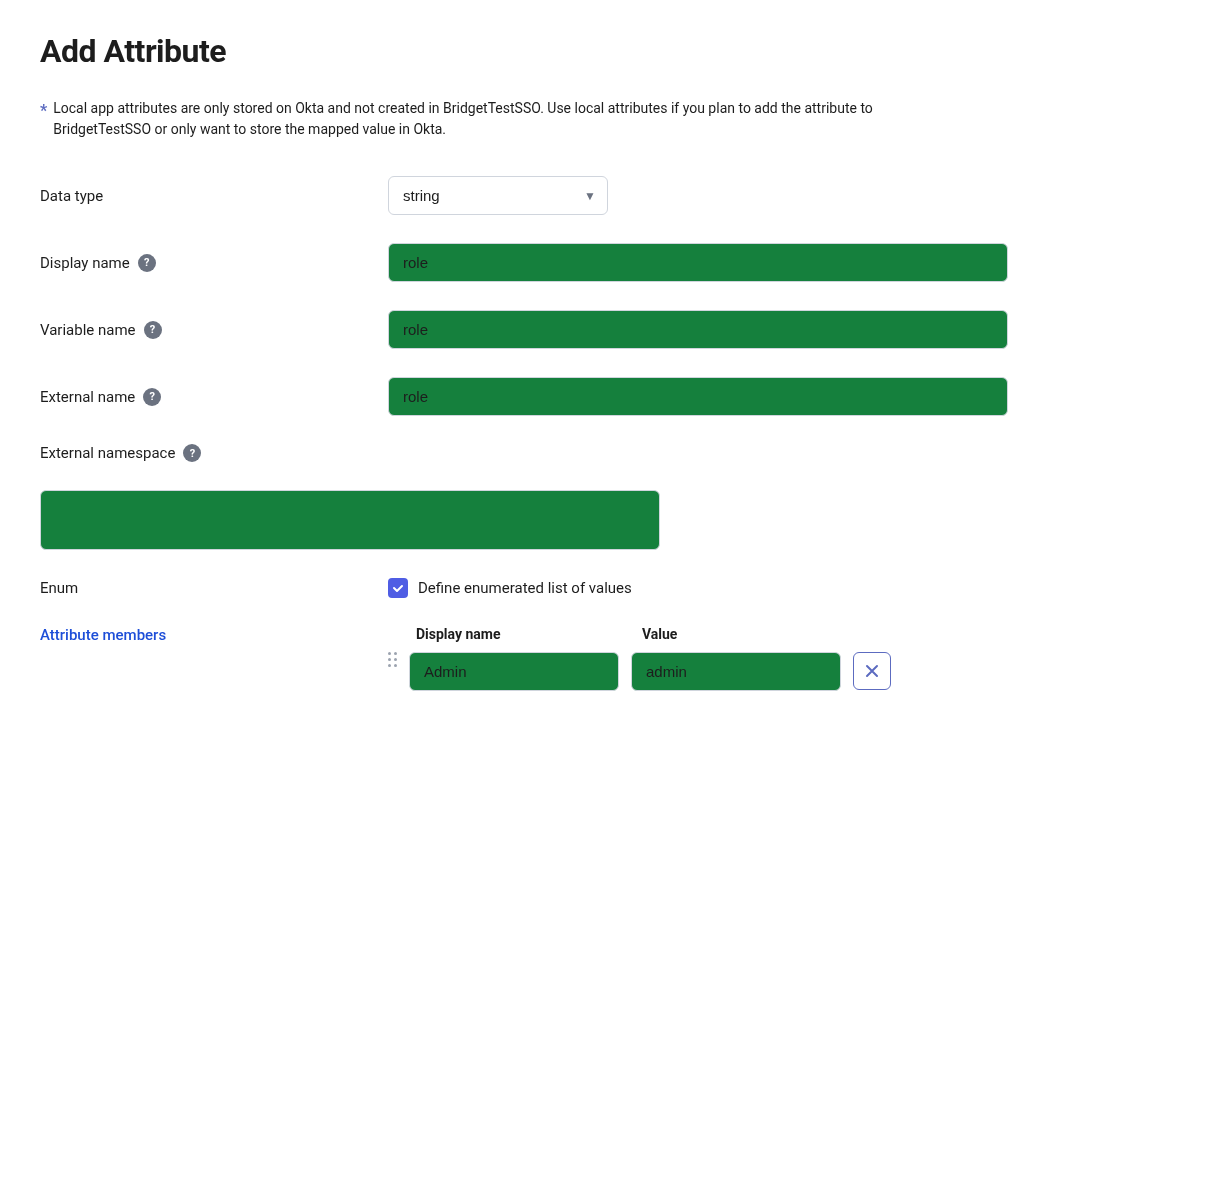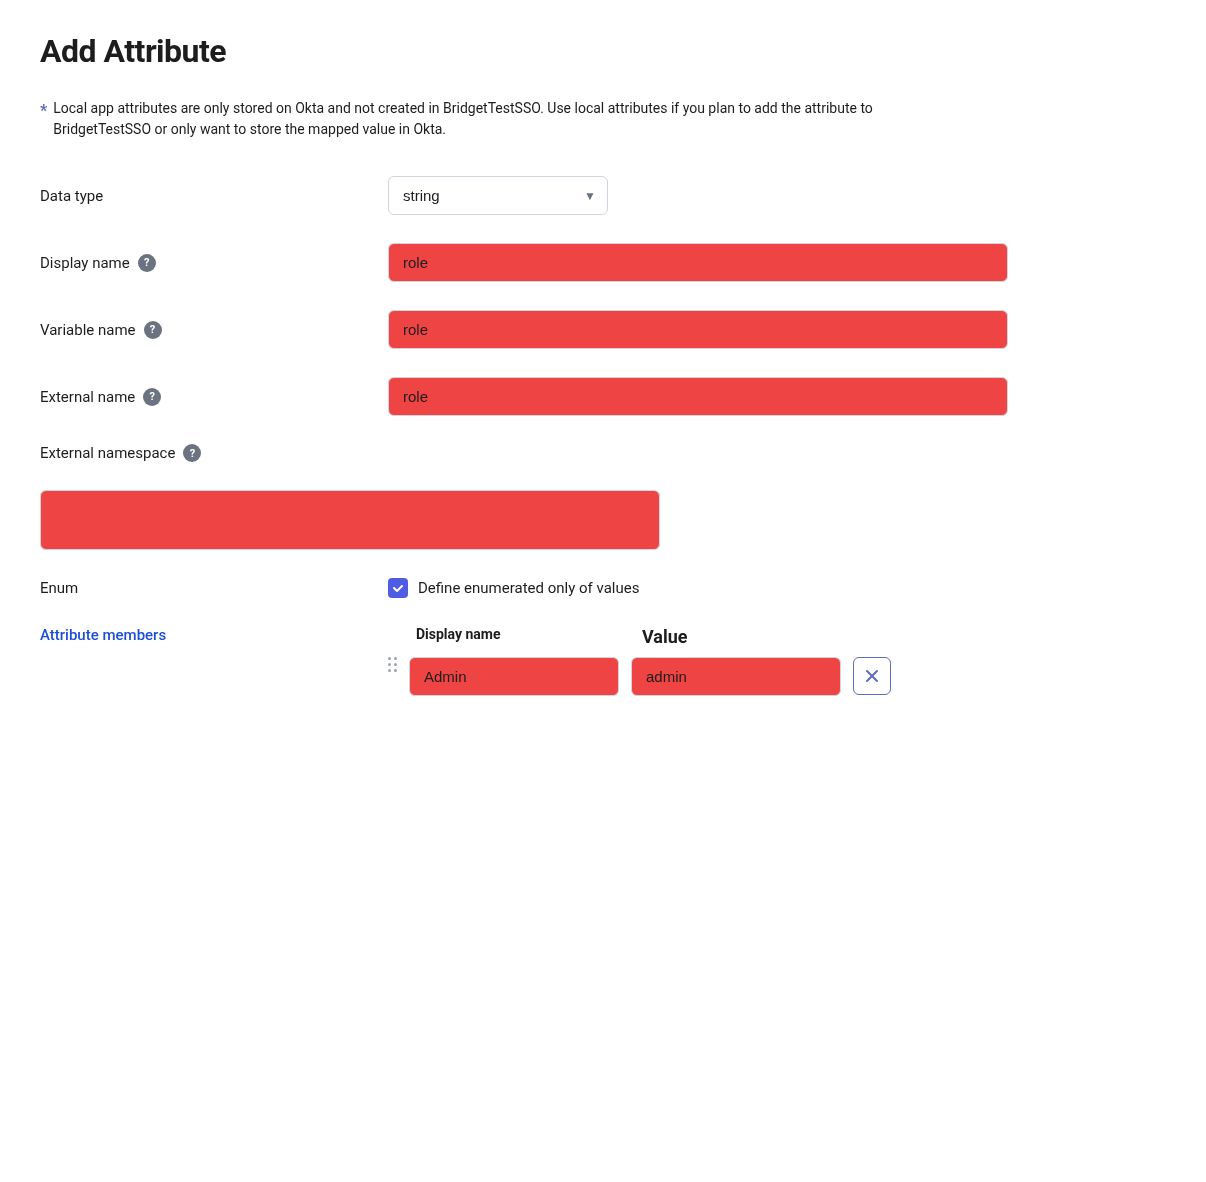--- a/index.html
+++ b/index.html
@@ -116,21 +116,21 @@
       font-size: 12px;
     }
 
     .text-input {
       width: 100%;
       padding: 10px 14px;
       border: 1.5px solid #d0d5dd;
       border-radius: 6px;
       font-size: 15px;
       color: #1d1d1d;
-      background: #ef4444;
+      background: #15803d;
       outline: none;
     }
 
     .text-input.tall {
       min-height: 60px;
     }
 
     .checkbox-wrapper {
       display: flex;
       align-items: center;
@@ -184,21 +184,21 @@
     }
 
     .col-header-display {
       width: 210px;
       font-size: 14px;
       font-weight: 700;
       color: #1d1d1d;
     }
 
     .col-header-value {
-      font-size: 18px;
+      font-size: 14px;
       font-weight: 700;
       color: #1d1d1d;
     }
 
     .member-row {
       display: flex;
       align-items: flex-start;
       gap: 12px;
     }
 
@@ -313,21 +313,21 @@
   <div class="field-label">
     <span>Enum</span>
   </div>
   <div class="field-control">
     <label class="checkbox-wrapper">
       <div class="checkbox-custom">
         <svg viewBox="0 0 12 12" fill="none" xmlns="http://www.w3.org/2000/svg">
           <path d="M2 6l3 3 5-5" stroke="#fff" stroke-width="2" stroke-linecap="round" stroke-linejoin="round"></path>
         </svg>
       </div>
-      <span class="checkbox-label">Define enumerated only of values</span>
+      <span class="checkbox-label">Define enumerated list of values</span>
     </label>
   </div>
 </div>
 
 <div class="form-row top-aligned attr-members-section">
   <div class="attr-members-label">Attribute members</div>
   <div class="members-content">
 
     <div class="members-header">
       <span class="col-header-display">Display name</span>

